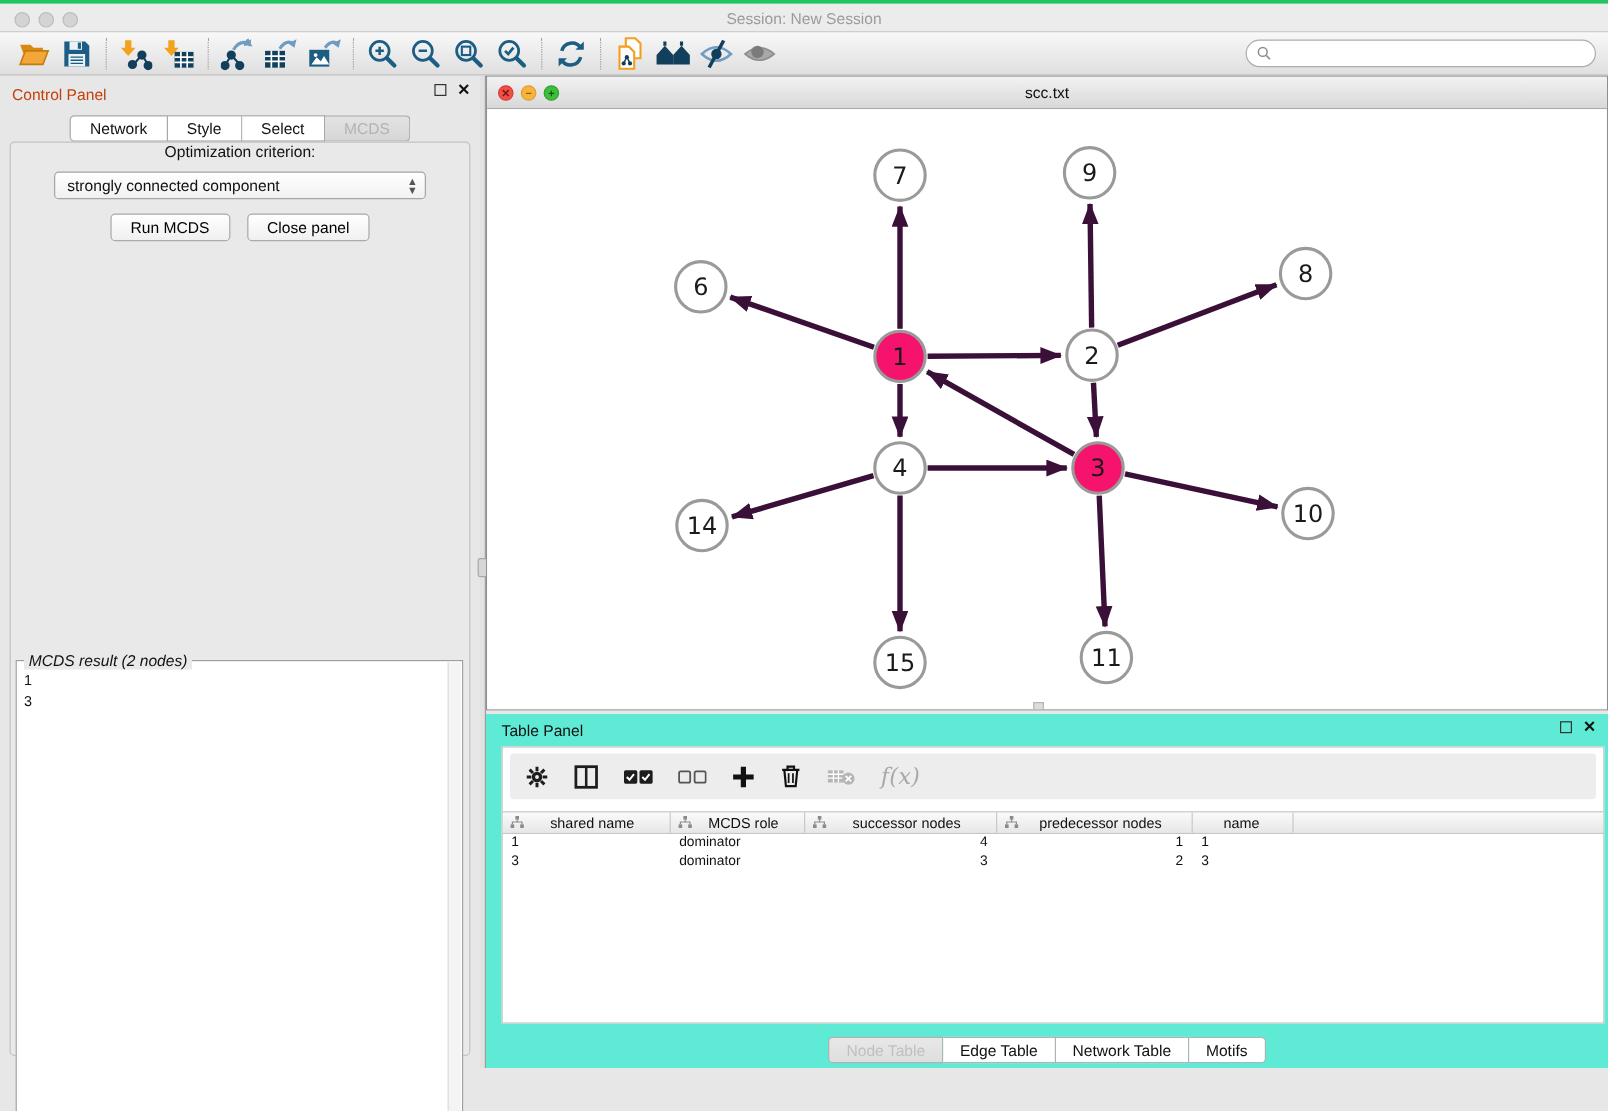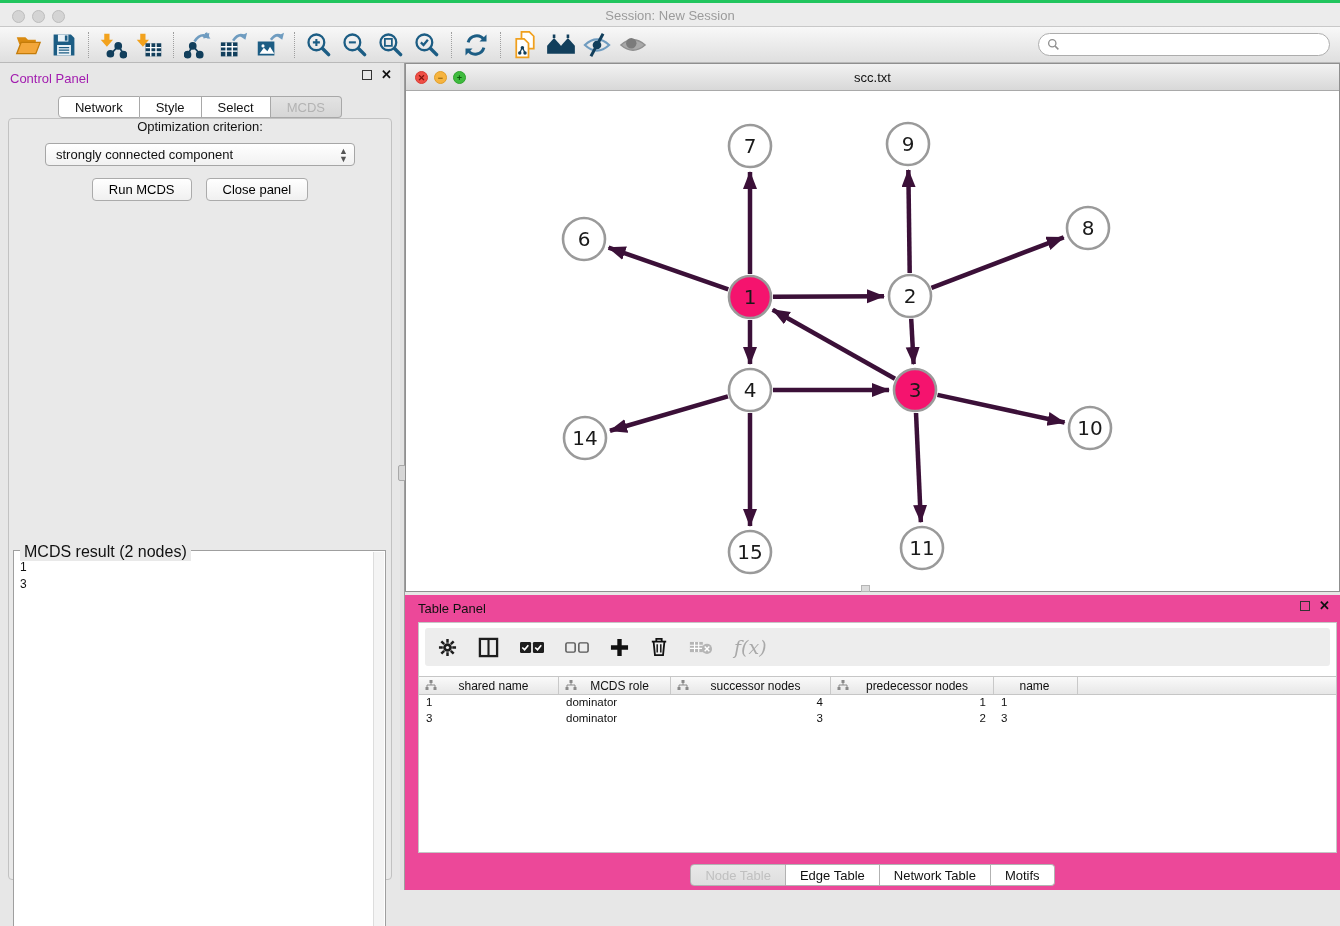--- a/index.html
+++ b/index.html
@@ -20,42 +20,42 @@
     display:flex; align-items:center; padding-left:10px; }
   .tbtn { width:36px; height:30px; display:flex; align-items:center; justify-content:center; }
   .tsep { width:1px; height:26px; margin:0 6px; border-left:1px dotted #9f9f9f; }
   #search-wrap { position:absolute; right:10px; top:6px; width:292px; height:23px;
     background:#fff; border:1px solid #adadad; border-radius:12px; display:flex; align-items:center; padding-left:8px; }
   #search-input { border:none; outline:none; background:transparent; width:250px; font-size:12px; margin-left:4px; }
 
   
   #control-panel { position:absolute; left:0; top:63px; width:400px; height:827px; background:#e7e7e7; }
   #cp-header { position:relative; height:30px; }
-  #cp-title { position:absolute; left:10px; top:8px; font-size:13px; color:#a21caf; }
+  #cp-title { position:absolute; left:10px; top:8px; font-size:13px; color:#c2410c; }
   .panel-icons { position:absolute; right:8px; top:7px; display:flex; gap:9px; align-items:center; }
   .float-ic { width:10px; height:10px; border:1.5px solid #333; display:inline-block; }
   .close-ic { font-size:13px; font-weight:bold; color:#111; line-height:10px; }
   #cp-tabs { position:absolute; left:0; top:33px; width:100%; display:flex; justify-content:center; }
   .cp-tab { height:22px; padding:3px 16px 0; background:#fff; border:1px solid #a8a8a8; border-left:none; font-size:13px; }
   .cp-tab:first-child { border-left:1px solid #a8a8a8; border-radius:4px 0 0 4px; }
   .cp-tab:last-child { border-radius:0 4px 4px 0; }
   .cp-tab.active { background:linear-gradient(#e3e3e3,#d6d6d6); color:#b3b3b3; }
   #cp-body { position:absolute; left:8px; top:55px; width:384px; height:762px;
     background:#e9e9e9; border:1px solid #c2c2c2; border-radius:4px; }
   #opt-label { text-align:center; font-size:13px; }
   #criterion-select { position:relative; margin:9px auto 0; width:310px; height:23px;
     background:linear-gradient(#ffffff,#f1f1f1); border:1px solid #a6a6a6; border-radius:4px;
     display:flex; align-items:center; padding-left:10px; font-size:13px; }
   #criterion-stepper { position:absolute; right:6px; top:3px; display:flex; flex-direction:column; line-height:8px; color:#555; font-size:9px; }
   #cp-buttons { margin-top:12px; display:flex; justify-content:center; gap:14px; }
   .cp-btn { height:23px; padding:2px 16px; background:linear-gradient(#ffffff,#f0f0f0);
     border:1px solid #ababab; border-radius:4px; font-size:13px; font-family:"Liberation Sans",sans-serif; }
   #mcds-fieldset { position:absolute; left:4px; top:431px; width:373px; height:378px;
     border:1px solid #9f9f9f; background:#fff; }
-  #mcds-legend { position:absolute; left:6px; top:-8px; background:#e9e9e9; padding:0 4px; font-size:16px; }
+  #mcds-legend { position:absolute; left:6px; top:-8px; background:#e9e9e9; padding:0 4px; font-size:13px;font-style:italic; }
   #mcds-result-text { position:absolute; left:0; top:4px; right:12px; bottom:0; padding:4px 6px;
     font-size:12px; white-space:pre; line-height:17px; overflow:hidden; }
   #mcds-scrollbar { position:absolute; right:1px; top:1px; width:11px; height:calc(100% - 2px);
     background:#f4f4f4; border-left:1px solid #ddd; }
 
   
   #v-divider { position:absolute; left:400px; top:63px; width:5px; height:827px; background:#e2e2e2; border-right:1px solid #9e9e9e; }
   #v-grip { position:absolute; left:-2px; top:402px; width:9px; height:16px; background:#d6d6d6; border:1px solid #a9a9a9; border-radius:2px; }
 
   
@@ -65,21 +65,21 @@
   .tl2 { position:absolute; top:7px; width:13px; height:13px; border-radius:50%; font-size:9px; font-weight:bold;
     display:flex; align-items:center; justify-content:center; }
   #net-close { left:9px;  background:#ef4f46; border:1px solid #d83c34; color:#7e120d; }
   #net-min   { left:28px; background:#f6b43f; border:1px solid #e09e2a; color:#8a5d07; }
   #net-zoom  { left:47px; background:#3fbb3e; border:1px solid #2fa32e; color:#0d5c0c; }
   #net-title { position:absolute; left:0; right:0; top:6px; text-align:center; font-size:13px; color:#111; }
   #net-canvas { position:relative; width:933px; height:500px; background:#fff; }
   #canvas-grip { position:absolute; left:455px; bottom:-1px; width:9px; height:7px; background:#dcdcdc; border:1px solid #b5b5b5; }
 
   
-  #table-panel { position:absolute; left:405px; top:595px; width:935px; height:295px; background:#ec4899; }
+  #table-panel { position:absolute; left:405px; top:595px; width:935px; height:295px; background:#5eead4; }
   #tp-title { position:absolute; left:13px; top:6px; font-size:13px; }
   #tp-box { position:absolute; left:13px; top:27px; width:919px; height:231px; background:#fff; border:1px solid #c6c6c6; }
   #tp-toolbar { position:absolute; left:6px; top:5px; right:6px; height:38px; background:#ededed; border-radius:3px;
     display:flex; align-items:center; gap:21px; padding-left:13px; }
   .tp-icon { display:flex; align-items:center; justify-content:center; }
   .fx { font-family:"DejaVu Serif",serif; font-style:italic; font-size:19px; color:#a9a9a9; }
   #tp-table { position:absolute; left:0; top:53px; right:0; }
   #tp-header { display:flex; height:19px; background:linear-gradient(#fafafa,#e7e7e7);
     border-top:1px solid #c6c6c6; border-bottom:1px solid #c6c6c6; }
   .th-cell { display:flex; align-items:center; border-right:1px solid #c9c9c9; padding-left:6px; font-size:12px; }

